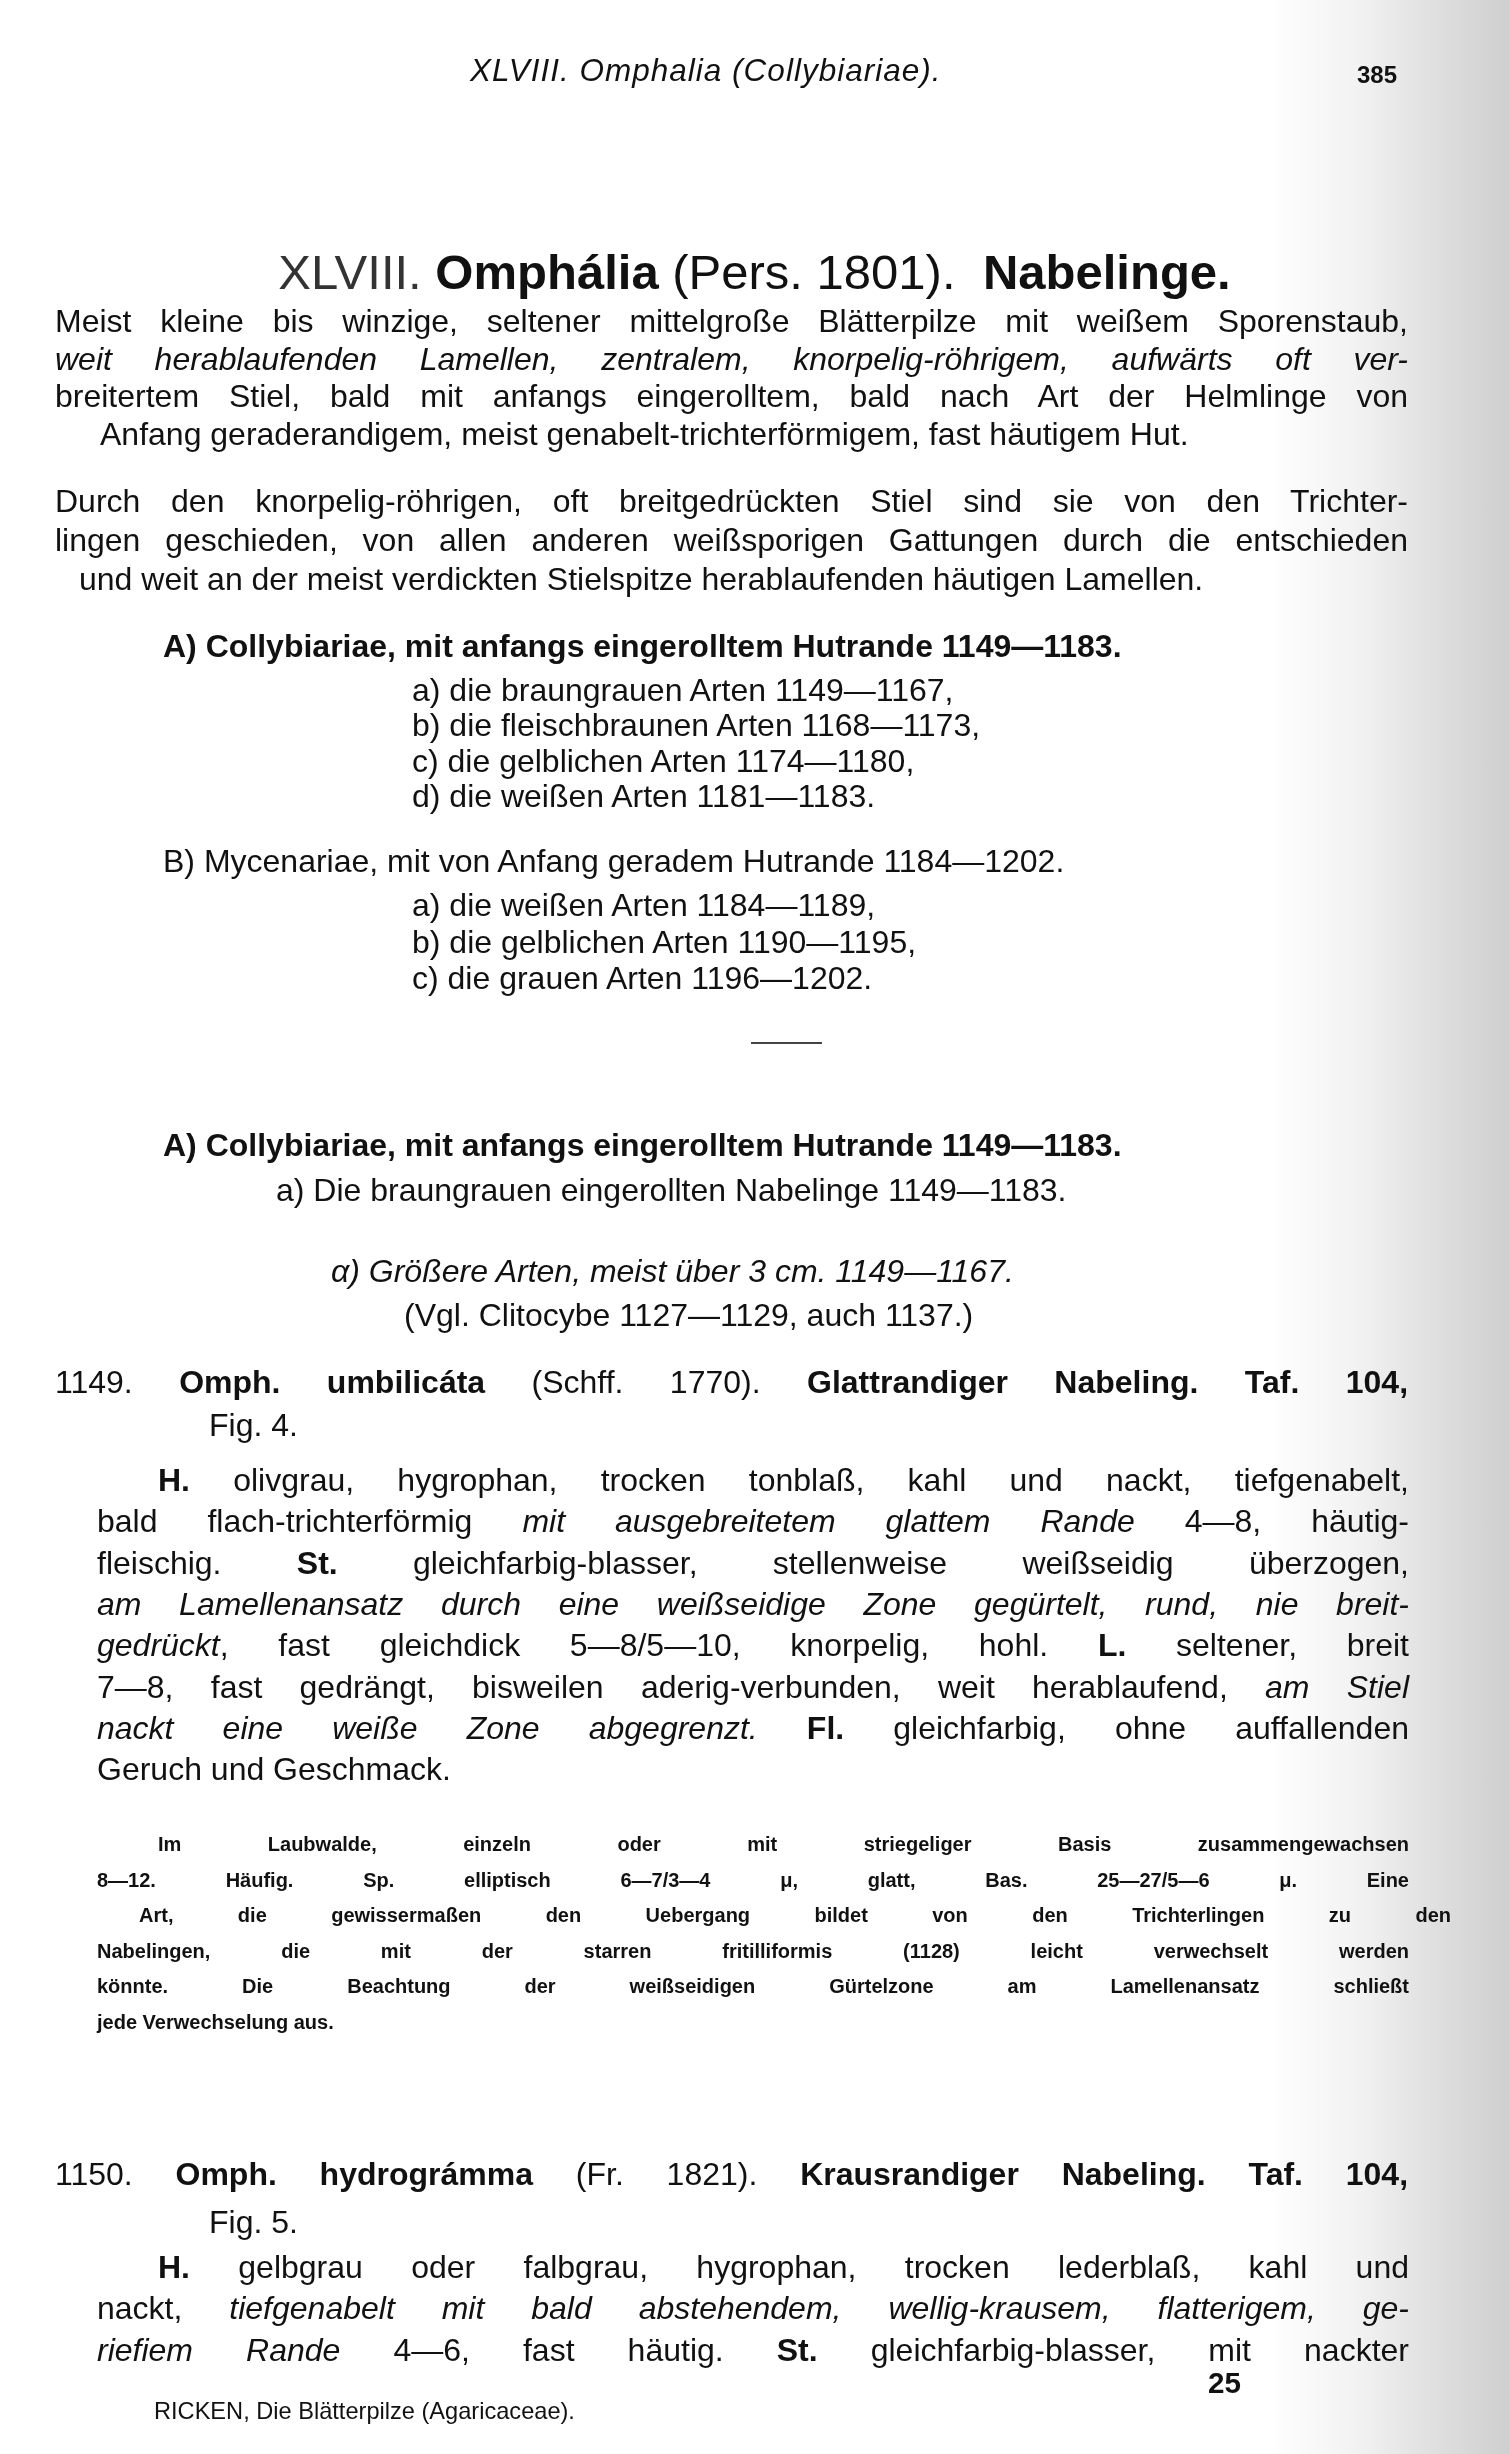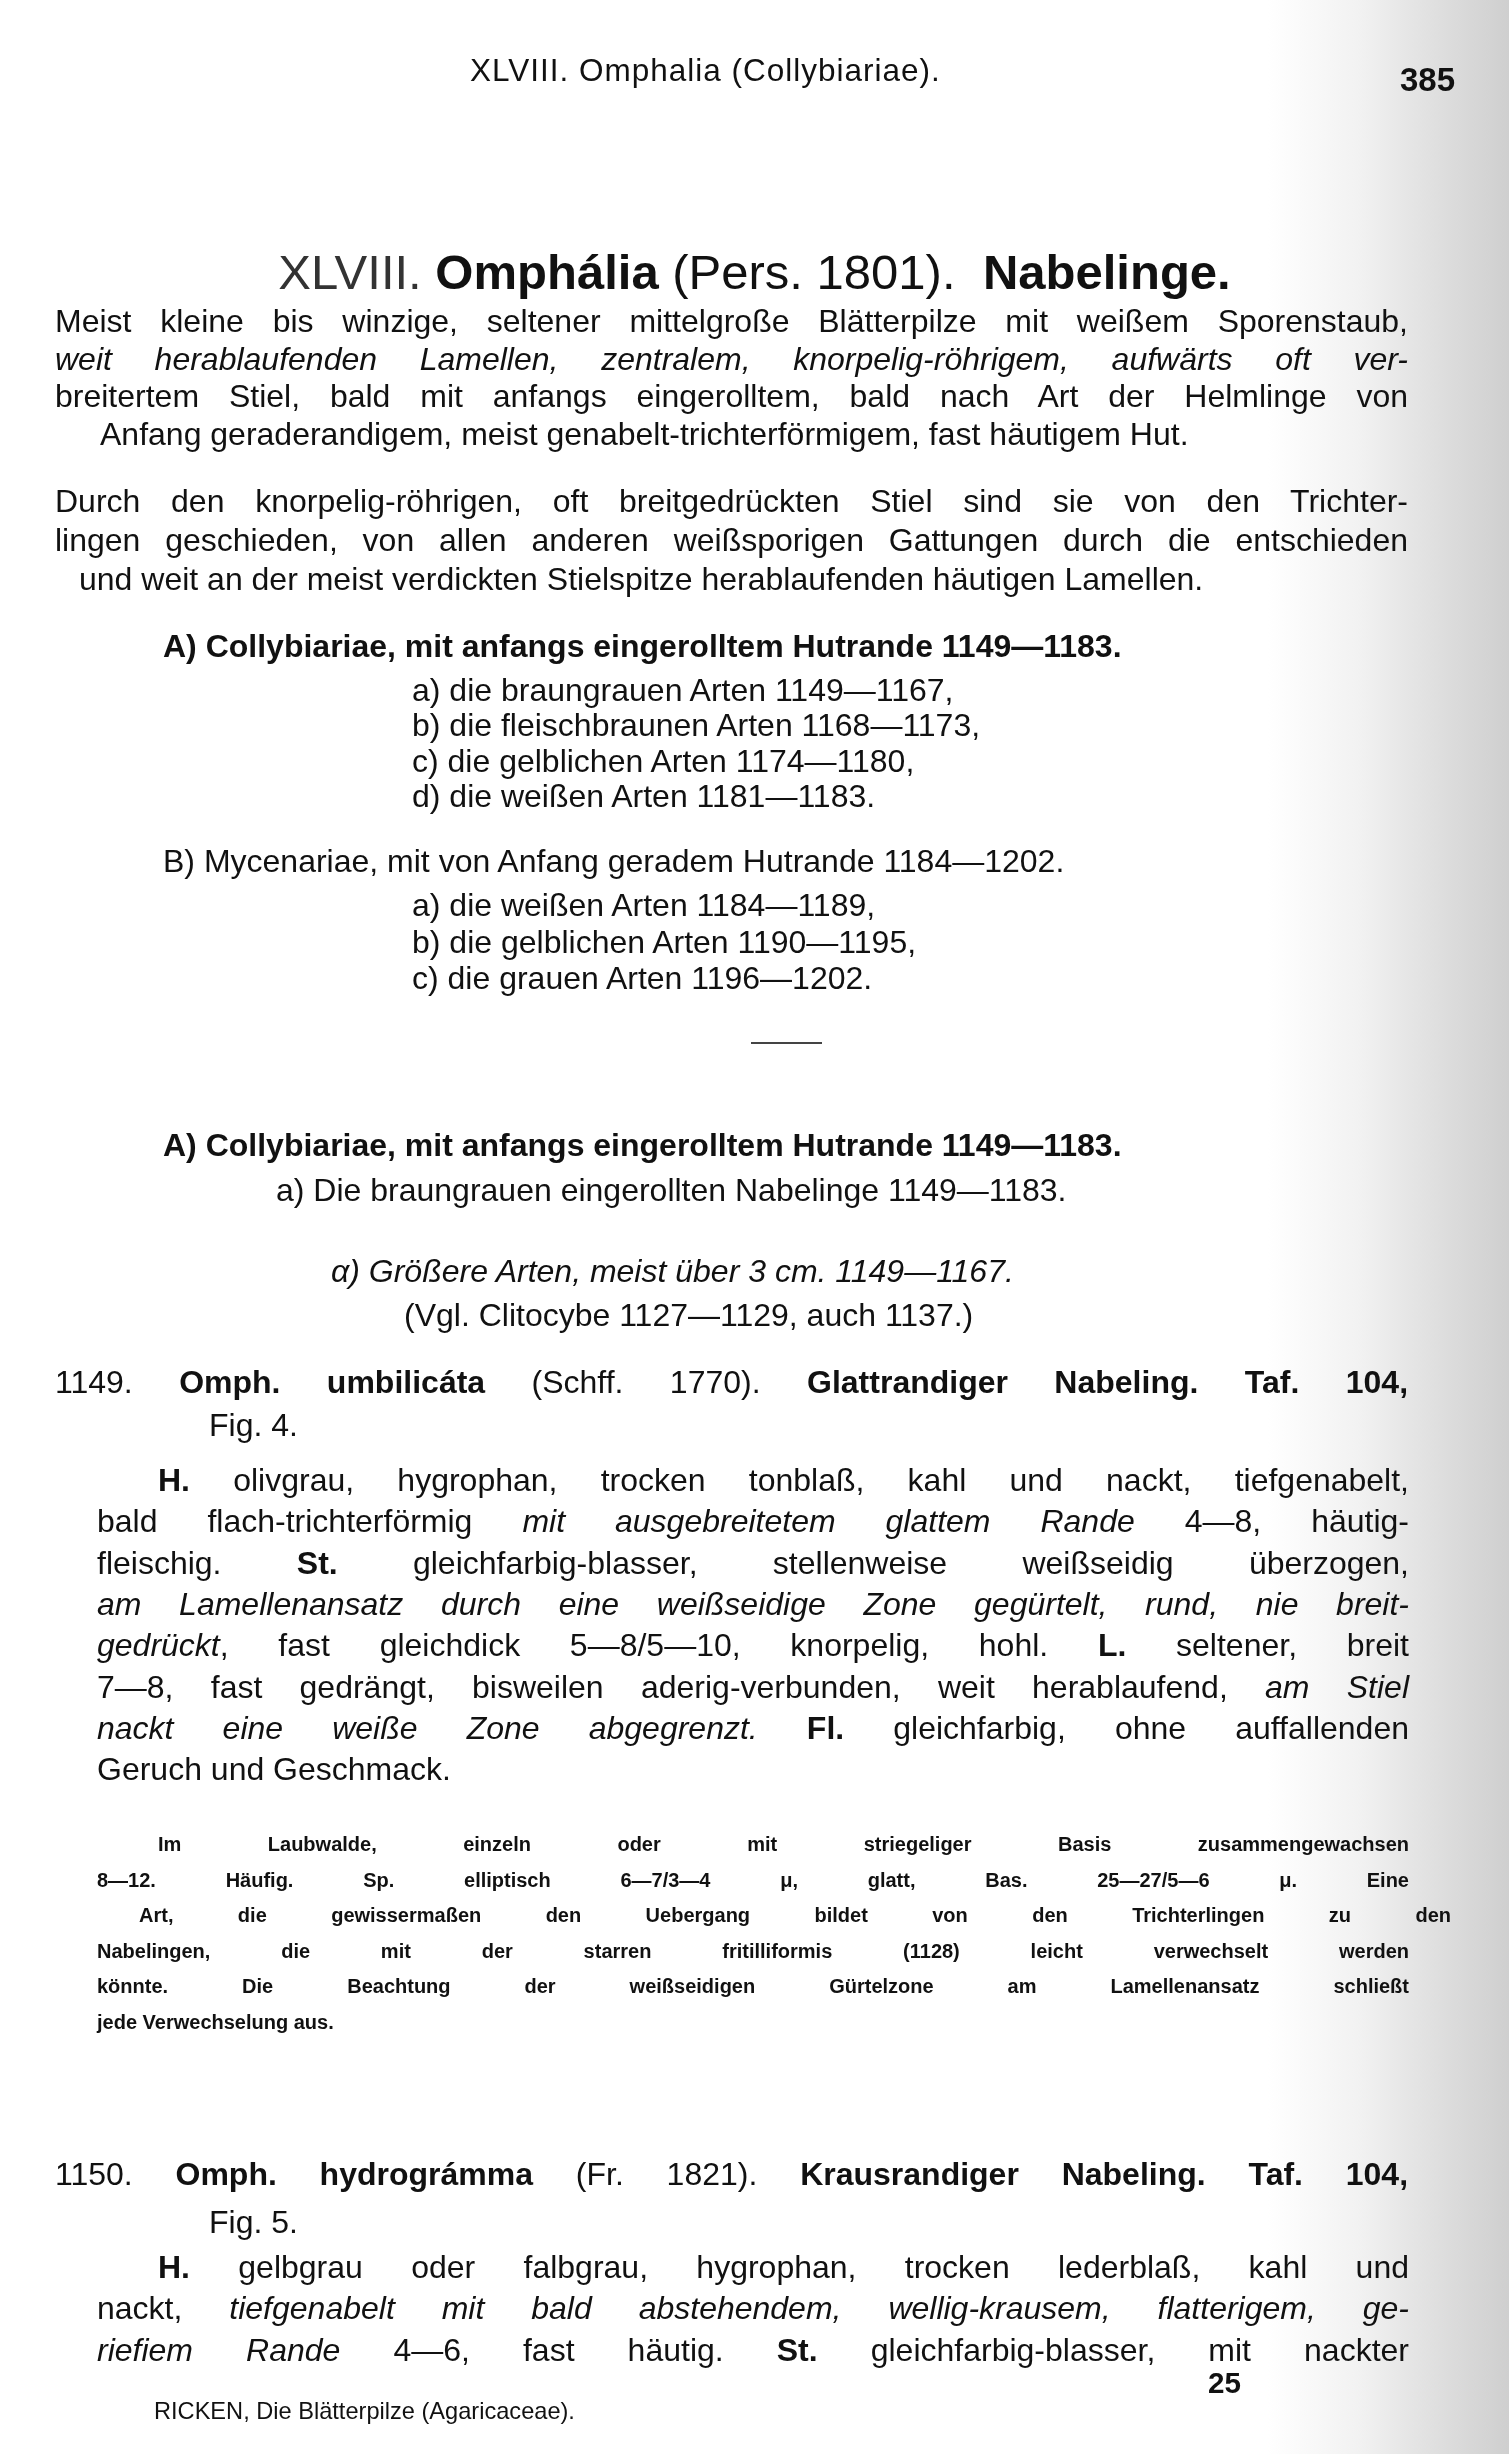--- a/index.html
+++ b/index.html
@@ -2,35 +2,35 @@
 <html><head>
 <meta charset="utf-8">
 <style>
   html,body{margin:0;padding:0;}
   body{width:1509px;height:2455px;position:relative;overflow:hidden;
     background:linear-gradient(90deg,#ffffff 0%,#ffffff 84%,#f2f2f2 90%,#dcdcdc 96%,#cfcfcf 100%);
     font-family:"Liberation Serif","DejaVu Serif",serif;color:#111;}
   .ln{position:absolute;white-space:nowrap;line-height:1;}
   .c{left:0;width:1509px;text-align:center;}
   .cond{font-family:"Liberation Sans Narrow","Liberation Sans",sans-serif;}
-  .hdr{font-size:29.6px;letter-spacing:1px;}
+  .hdr{font-size:29.6px;letter-spacing:1px;font-style:italic;}
   .title{font-size:49px;}
   .body{font-size:32px;}
   .small{font-size:20px;font-weight:bold;}
   b{font-weight:bold;}
   i{font-style:italic;}
   .rule{position:absolute;left:751px;top:1042px;width:71px;height:2px;background:#444;}
   .just{left:97px;width:1312px;text-align:justify;text-align-last:justify;}
   .just2{left:55px;width:1353px;text-align:justify;text-align-last:justify;}
 </style>
 </head>
 <body>
 
 <div class="ln hdr cond" style="left:470px;top:55px;font-size:31.5px;">XLVIII. Omphalia (Collybiariae).</div>
-<div class="ln cond" style="left:1400px;top:63px;font-size:33px;font-weight:bold;">385</div>
+<div class="ln cond" style="left:1357px;top:63px;font-size:24px;font-weight:bold;">385</div>
 
 <div class="ln c title cond" style="top:248px;">
   <span style="font-weight:normal;color:#333;">XLVIII.</span>
   <span style="font-weight:bold;">Omphália</span>
   <span>(Pers. 1801).</span>
   <span style="font-weight:bold;margin-left:13.8px;">Nabelinge.</span>
 </div>
 
 <div class="ln body cond just2" style="top:305px;">Meist kleine bis winzige, seltener mittelgroße Blätterpilze mit weißem Sporenstaub,</div>
 <div class="ln body cond just2" style="top:343px;font-style:italic;">weit herablaufenden Lamellen, zentralem, knorpelig-röhrigem, aufwärts oft ver-</div>

